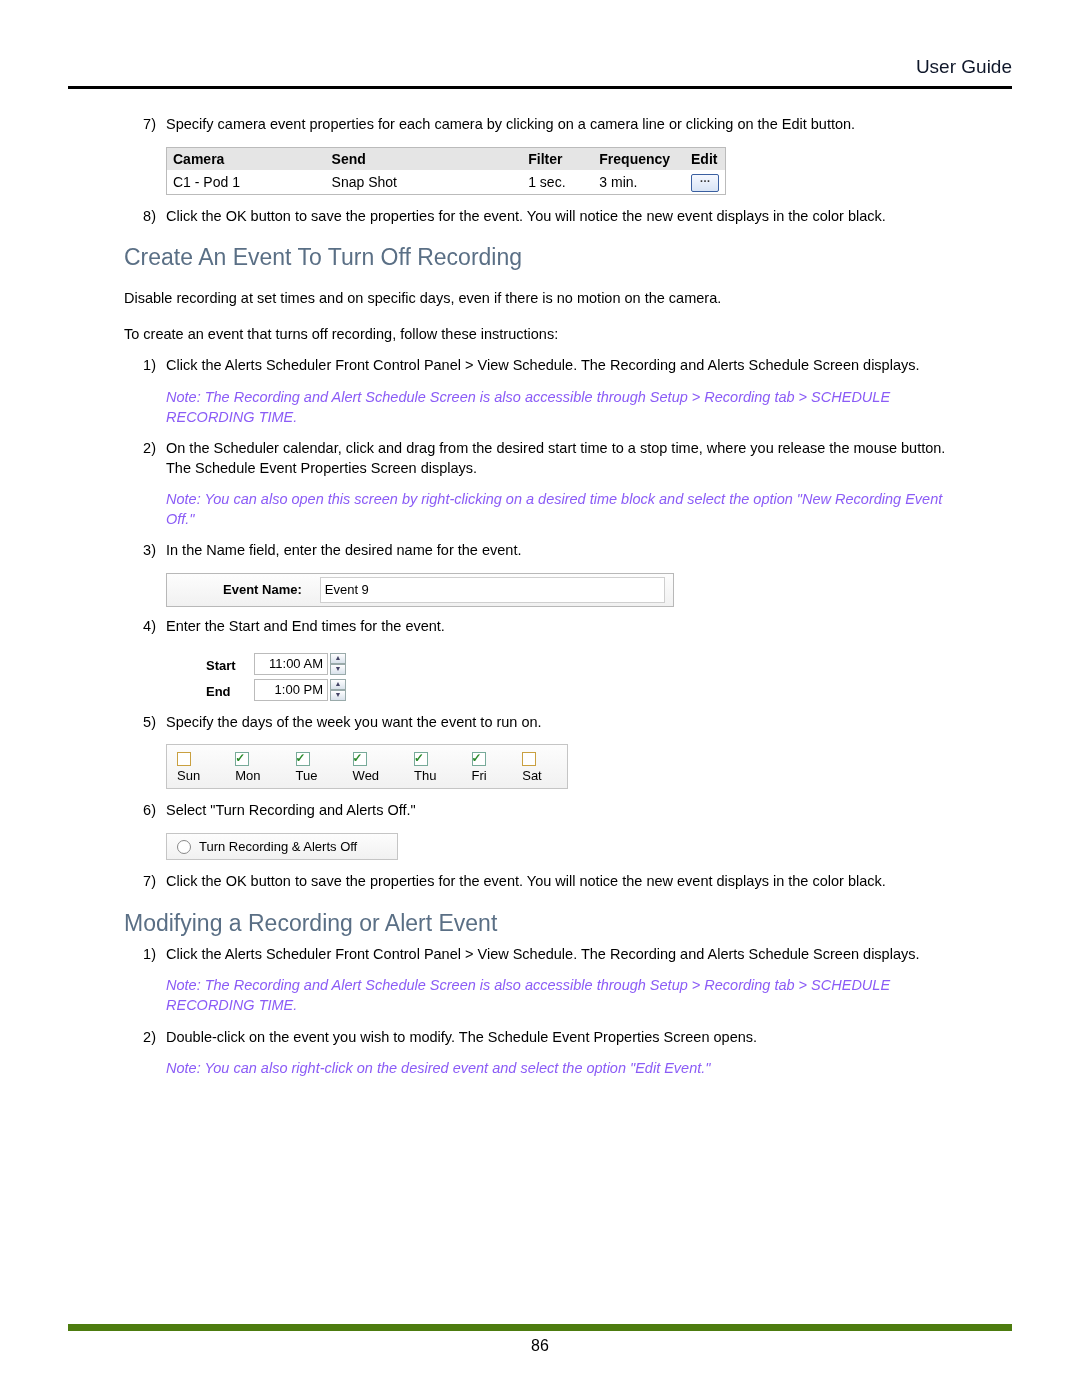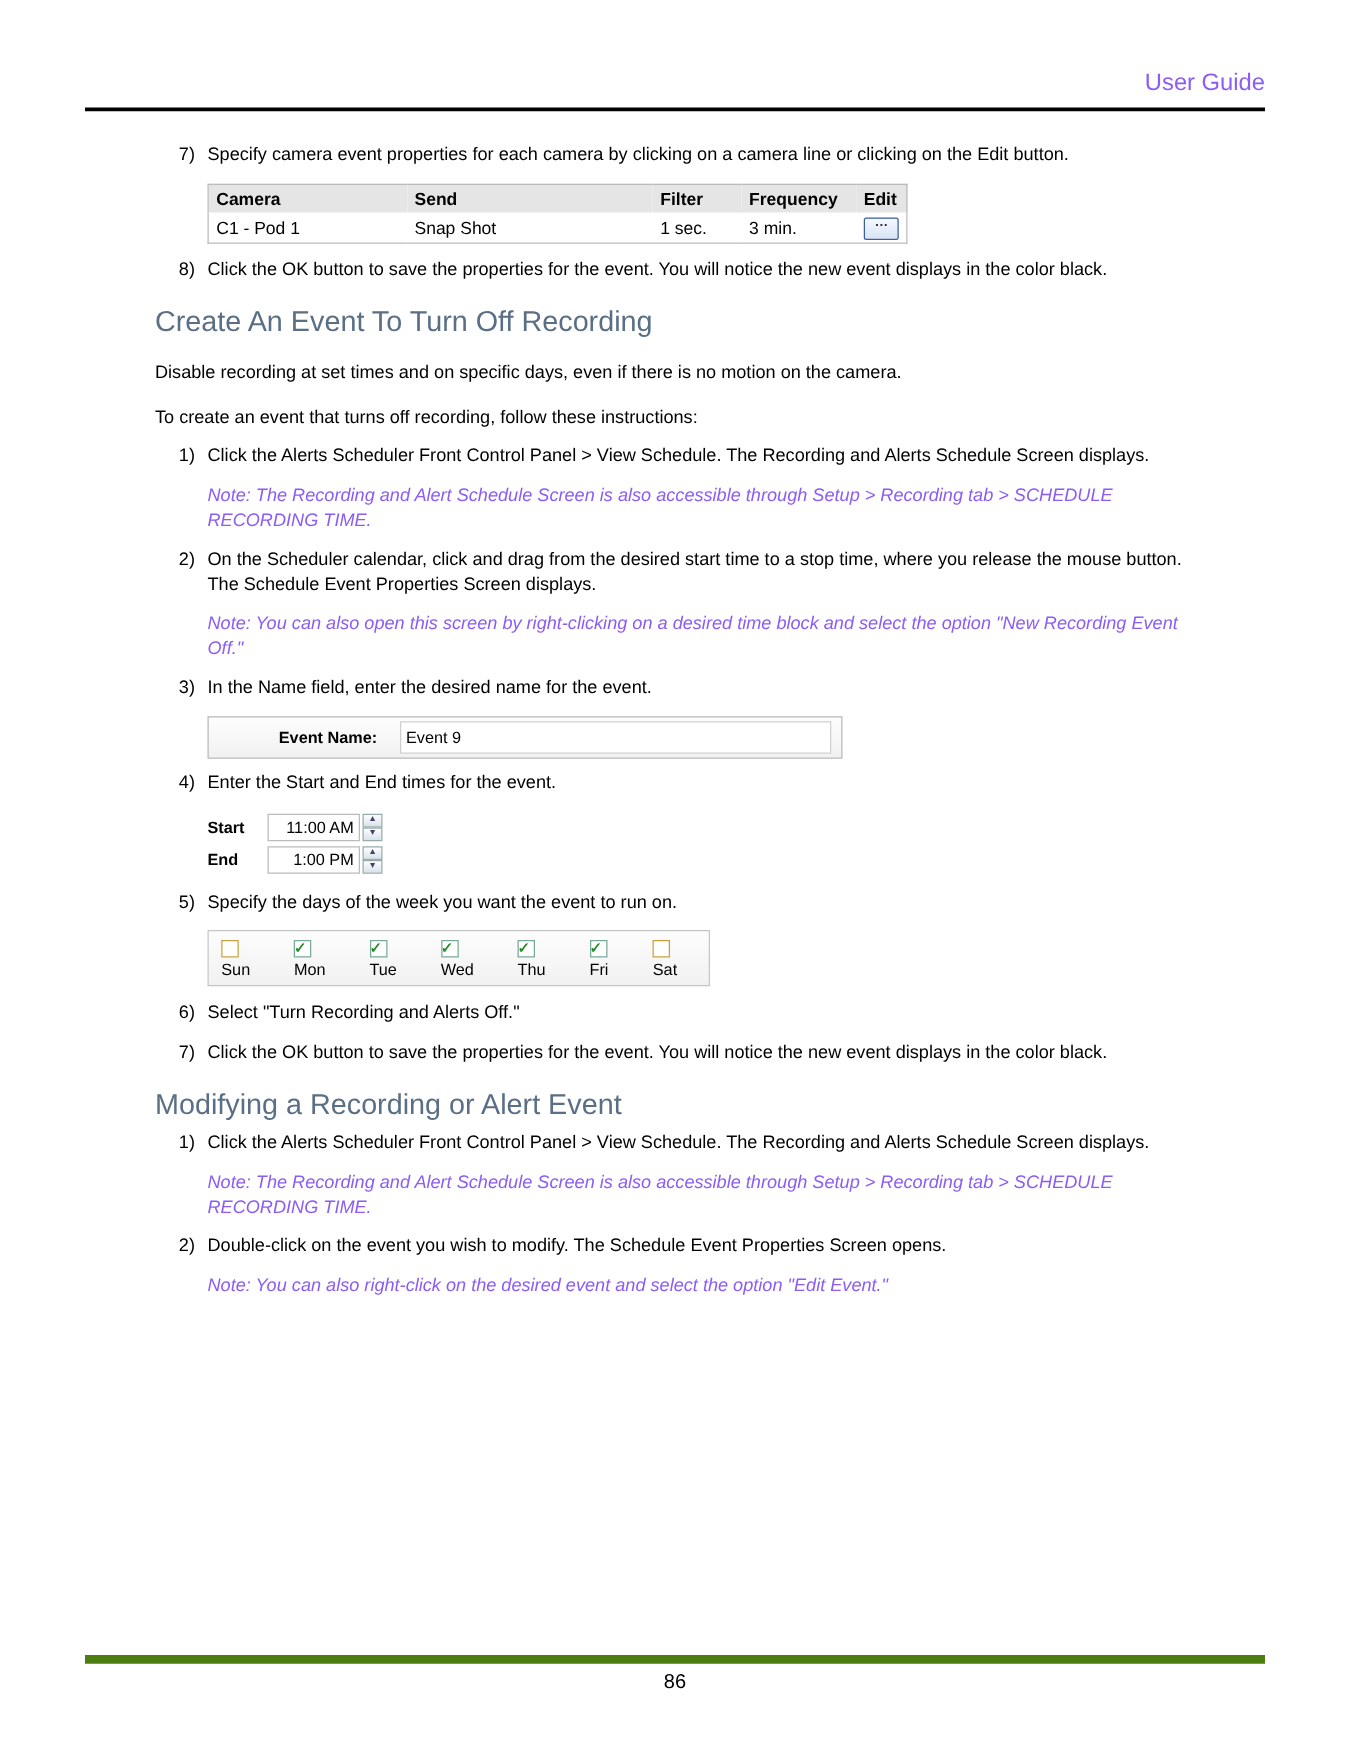--- a/index.html
+++ b/index.html
@@ -14,21 +14,21 @@
     width: 1080px;
     height: 1397px;
     margin: 0 auto;
     padding: 56px 68px 30px 68px;
     box-sizing: border-box;
     position: relative;
   }
   .header-title {
     text-align: right;
     font-size: 19px;
-    color: #8b5cf6;
+    color: #0f172a;
     padding-bottom: 8px;
     border-bottom: 3px solid #000;
     margin-bottom: 26px;
   }
   .content {
     padding: 0 56px;
     font-size: 14.5px;
     line-height: 1.35;
   }
   .ol-item {
@@ -108,21 +108,21 @@
     padding:1px 4px;
     font-family:inherit;
     font-size:13px;
   }
 
   
   .time-block {
     margin: 4px 0 12px 42px;
     font-size:13px;
   }
-  .time-row { display:flex; align-items:center; height:26px; }
+  .time-row { display:flex; align-items:flex-end; height:26px;margin-left:40px; }
   .time-row .tlbl { width:48px; font-weight:bold; }
   .time-field {
     display:inline-flex;
     align-items:center;
     justify-content:flex-end;
     width:64px; height:20px;
     background:#fff;
     border:1px solid #bbb;
     padding:0 4px;
     font-family:inherit;
@@ -302,20 +302,24 @@
       <span><span class="cb checked"></span><span>Thu</span></span>
       <span><span class="cb checked"></span><span>Fri</span></span>
       <span><span class="cb unchecked"></span><span>Sat</span></span>
     </div>
 
     <div class="ol-item">
       <div class="ol-num">6)</div>
       <div class="ol-body">Select "Turn Recording and Alerts Off."</div>
     </div>
 
+    <div class="radio-row">
+      <span class="radio-dot"></span>
+      <span>Turn Recording &amp; Alerts Off</span>
+    </div>
 
     <div class="ol-item">
       <div class="ol-num">7)</div>
       <div class="ol-body">Click the OK button to save the properties for the event. You will notice the new event displays in the color black.</div>
     </div>
 
     <div class="section-head">Modifying a Recording or Alert Event</div>
 
     <div class="ol-item">
       <div class="ol-num">1)</div>

